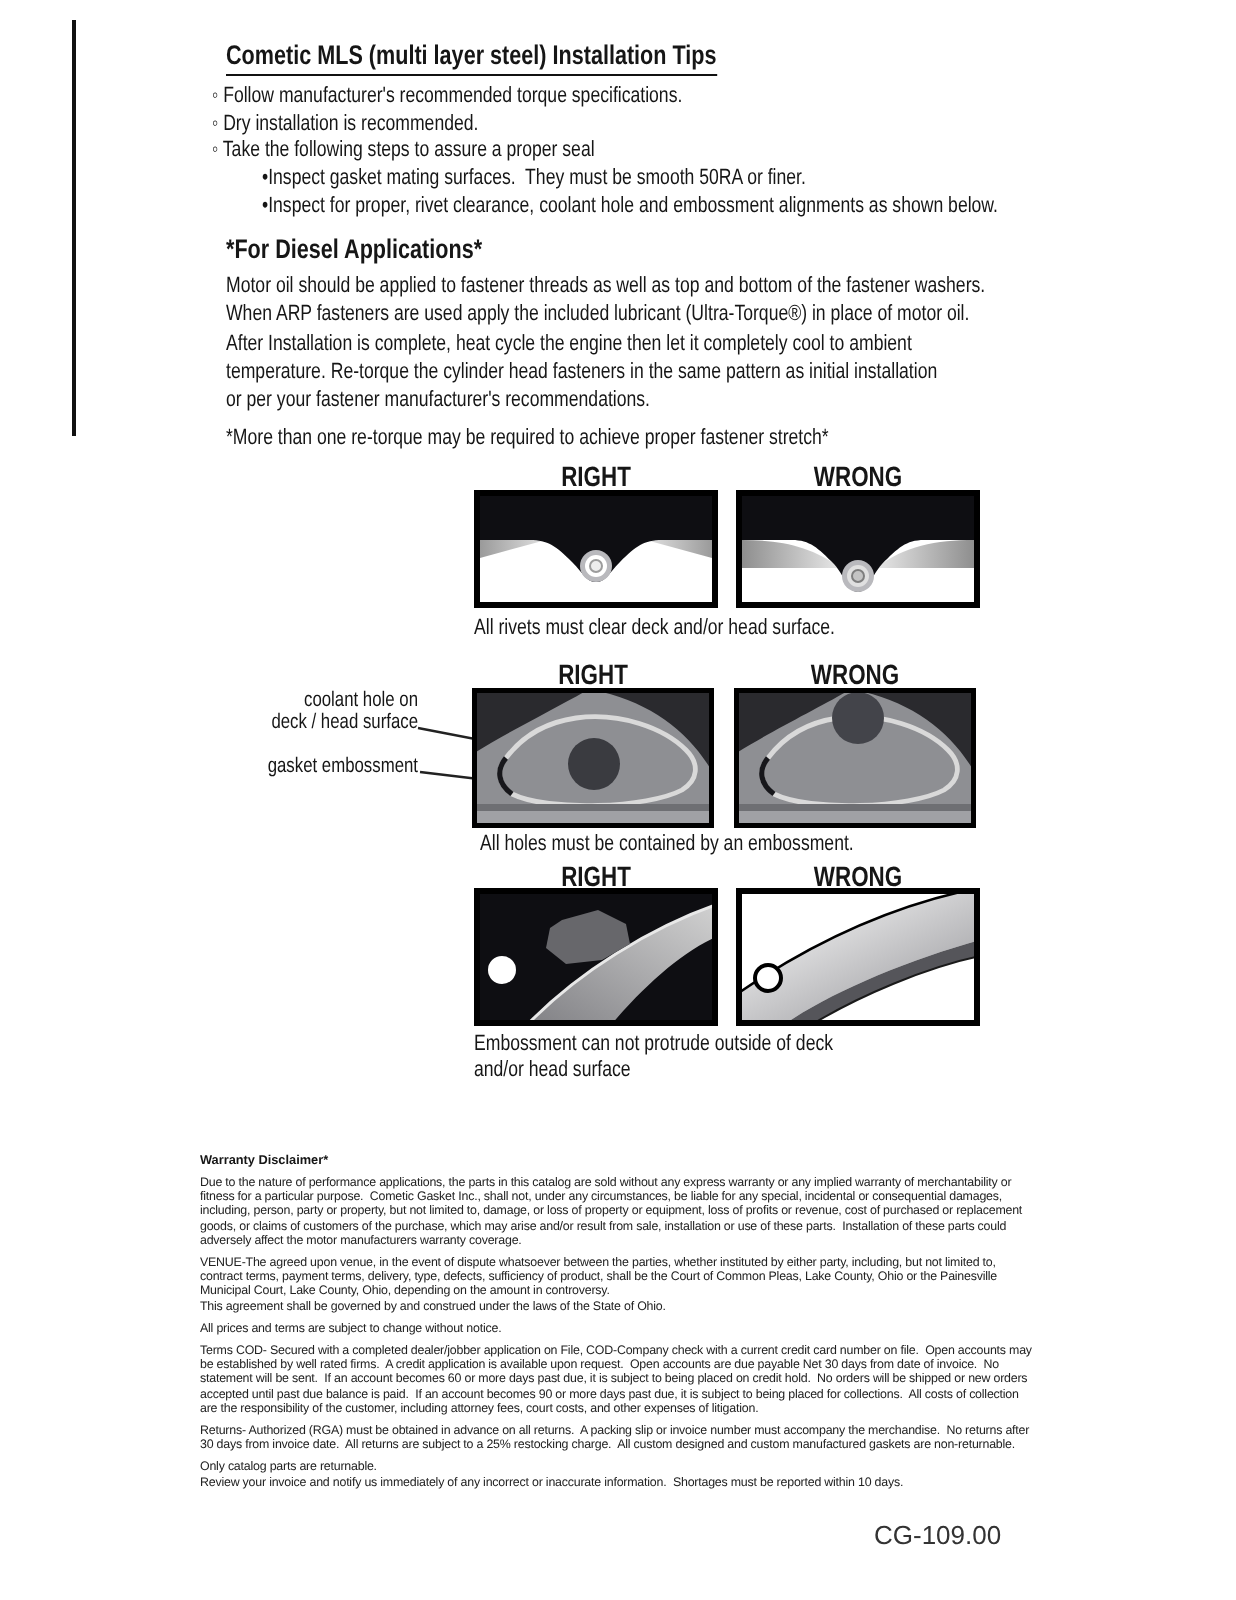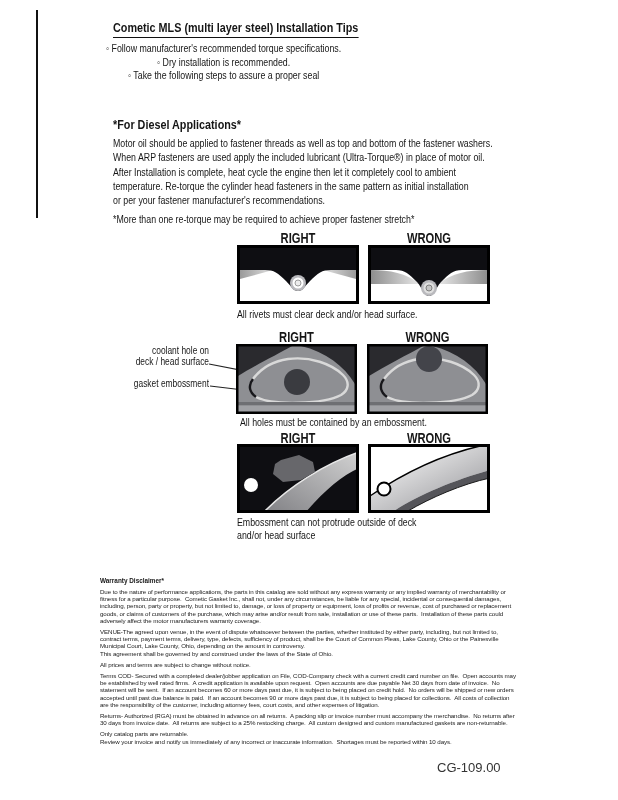--- a/index.html
+++ b/index.html
@@ -5,21 +5,21 @@
   html,body{margin:0;padding:0;background:#ffffff;}
   .page{position:relative;width:566px;height:800px;background:#fff;overflow:hidden;
         font-family:"Liberation Sans","DejaVu Sans",sans-serif;color:#161616;}
   .abs{position:absolute;}
   
   .tx {white-space:pre;transform:scaleX(0.8);transform-origin:0 0;}
   .txc{white-space:pre;transform:scaleX(0.8);transform-origin:50% 0;text-align:center;}
   .txr{white-space:pre;transform:scaleX(0.8);transform-origin:100% 0;text-align:right;}
   .title{font-size:13.5px;font-weight:bold;border-bottom:1.6px solid #111;padding-bottom:2px;}
   .body{font-size:11px;line-height:14px;}
-  .bullets{font-size:11px;line-height:13.5px;text-align:center;}
+  .bullets{font-size:11px;line-height:13.5px;}
   .h2{font-size:13.5px;font-weight:bold;}
   .note{font-size:11px;}
   .dlabel{font-size:14px;font-weight:600;width:122px;}
   .caption{font-size:11px;line-height:12.5px;}
   .sidelabel{font-size:10.5px;line-height:11px;width:150px;}
   .edge-line{left:36px;top:10px;width:2px;height:208px;background:#111;}
   .legal{left:100px;top:577px;width:460px;}
   .legal h4{margin:0 0 4px 0;font-size:6.4px;font-weight:bold;}
   .legal p{margin:0 0 4px 0;font-size:6.2px;line-height:7.2px;white-space:pre;letter-spacing:-0.1px;color:#222;}
   .footer{font-size:13px;color:#333;margin-left:29px;}
@@ -31,20 +31,24 @@
 <div class="page">
 
   <div class="abs edge-line"></div>
 
   <div class="abs tx title" style="left:113px;top:20px;">Cometic MLS (multi layer steel) Installation Tips</div>
 
   <div class="abs bullets" style="left:106px;top:42px;">
     <div class="tx">◦ Follow manufacturer's recommended torque specifications.</div>
     <div class="tx">◦ Dry installation is recommended.</div>
     <div class="tx">◦ Take the following steps to assure a proper seal</div>
+  </div>
+  <div class="abs bullets" style="left:131px;top:83px;">
+    <div class="tx">•Inspect gasket mating surfaces.  They must be smooth 50RA or finer.</div>
+    <div class="tx">•Inspect for proper, rivet clearance, coolant hole and embossment alignments as shown below.</div>
   </div>
 
   <div class="abs tx h2" style="left:113px;top:117px;">*For Diesel Applications*</div>
   <div class="abs tx body" style="left:113px;top:136px;">Motor oil should be applied to fastener threads as well as top and bottom of the fastener washers.
 When ARP fasteners are used apply the included lubricant (Ultra-Torque®) in place of motor oil.</div>
   <div class="abs tx body" style="left:113px;top:165px;">After Installation is complete, heat cycle the engine then let it completely cool to ambient
 temperature. Re-torque the cylinder head fasteners in the same pattern as initial installation
 or per your fastener manufacturer's recommendations.</div>
   <div class="abs tx note" style="left:113px;top:213px;">*More than one re-torque may be required to achieve proper fastener stretch*</div>
 

